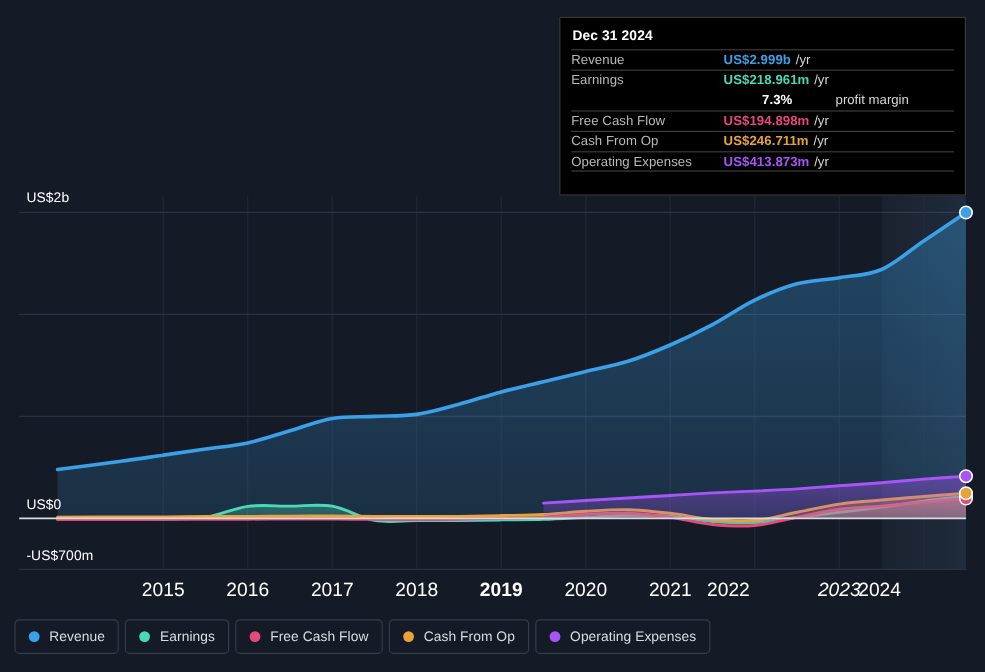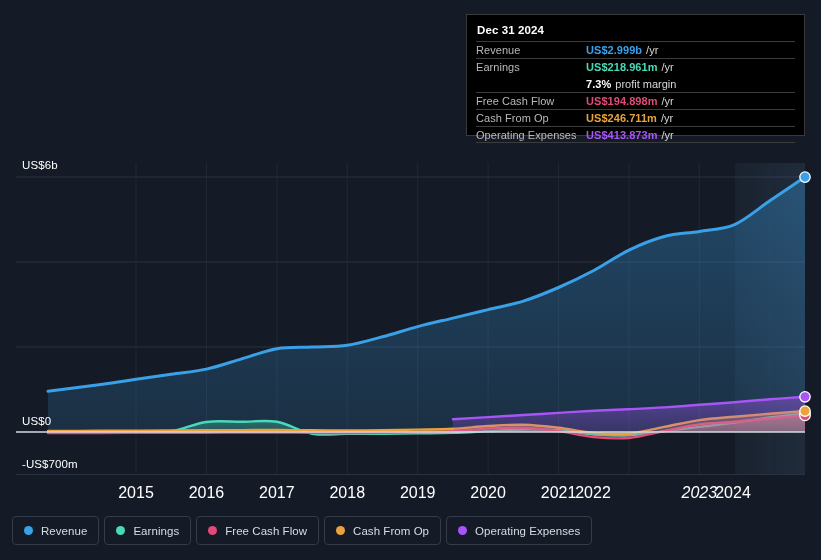--- a/index.html
+++ b/index.html
@@ -32,21 +32,21 @@
     color:#ffffff;
     transform:translateX(-50%);
     white-space:nowrap;
     top:484px;
   }
 
   
   #tooltip {
     position:absolute;
     left:466px; top:14px;
-    width:339px; height:122px;
+    width:339px; height:149px;
     background:#000000;
     border:1px solid #3a3a3a;
     padding:7px 9px 4px 9px;
   }
   #tooltip-date {
     font-size:11.5px;
     color:#ffffff;
     font-weight:bold;
     padding:2px 1px 5px 1px;
     letter-spacing:0.1px;
@@ -59,23 +59,23 @@
     font-size:11px;
     white-space:nowrap;
   }
   .tt-row:last-child { border-bottom:1px solid #3c3c3c; }
   .tt-key {
     width:110px;
     color:#b9b9b9;
     flex:0 0 110px;
     letter-spacing:0.05px;
   }
-  .tt-val { font-weight:bold; letter-spacing:0.05px; }
+  .tt-val { font-weight:bold; letter-spacing:0.05px;margin-left:17px; }
   .tt-unit { color:#d6d6d6; font-weight:normal; margin-left:4px; }
-  .tt-row.noline { border-top:none; }
+  .tt-row.noline { border-top:none;gap:32px; }
 
   
   #legend {
     position:absolute;
     left:12px; top:516px;
     display:flex;
     gap:5px;
   }
   .legend-item {
     display:flex;
@@ -169,33 +169,33 @@
         </g>
         <g>
           <circle cx="805" cy="411.029565" r="5.2" fill="#e8a33d" stroke="#ffffff" stroke-width="1.3"></circle>
         </g>
         <g>
           <circle cx="805" cy="396.820795" r="5.2" fill="#a855f7" stroke="#ffffff" stroke-width="1.3"></circle>
         </g>
       </svg>
   </div>
 
-  <div class="axis-label-y" id="ylabel-top">US$6b</div>
+  <div class="axis-label-y" id="ylabel-top">US$2b</div>
   <div class="axis-label-y" id="ylabel-zero">US$0</div>
   <div class="axis-label-y" id="ylabel-bot">-US$700m</div>
 
   <div id="xlabels">
       <div class="axis-label-x" style="left: 136.023px;">2015</div>
       <div class="axis-label-x" style="left: 206.442px;">2016</div>
       <div class="axis-label-x" style="left: 276.86px;">2017</div>
       <div class="axis-label-x" style="left: 347.279px;">2018</div>
-      <div class="axis-label-x" style="left: 417.698px;">2019</div>
+      <div class="axis-label-x" style="left: 417.698px; font-weight: bold;">2019</div>
       <div class="axis-label-x" style="left: 488.116px;">2020</div>
       <div class="axis-label-x" style="left: 558.535px;">2021</div>
-      <div class="axis-label-x" style="left: 593px;">2022</div>
+      <div class="axis-label-x" style="left: 607px;">2022</div>
       <div class="axis-label-x" style="left: 699.372px; font-style: italic;">2023</div>
       <div class="axis-label-x" style="left: 733px;">2024</div>
     </div>
 
   <div id="tooltip">
     <div id="tooltip-date">Dec 31 2024</div>
     <div id="tooltip-rows">
         <div class="tt-row">
           <span class="tt-key">Revenue</span>
           <span class="tt-val" style="color: rgb(58, 160, 232);">US$2.999b</span>

